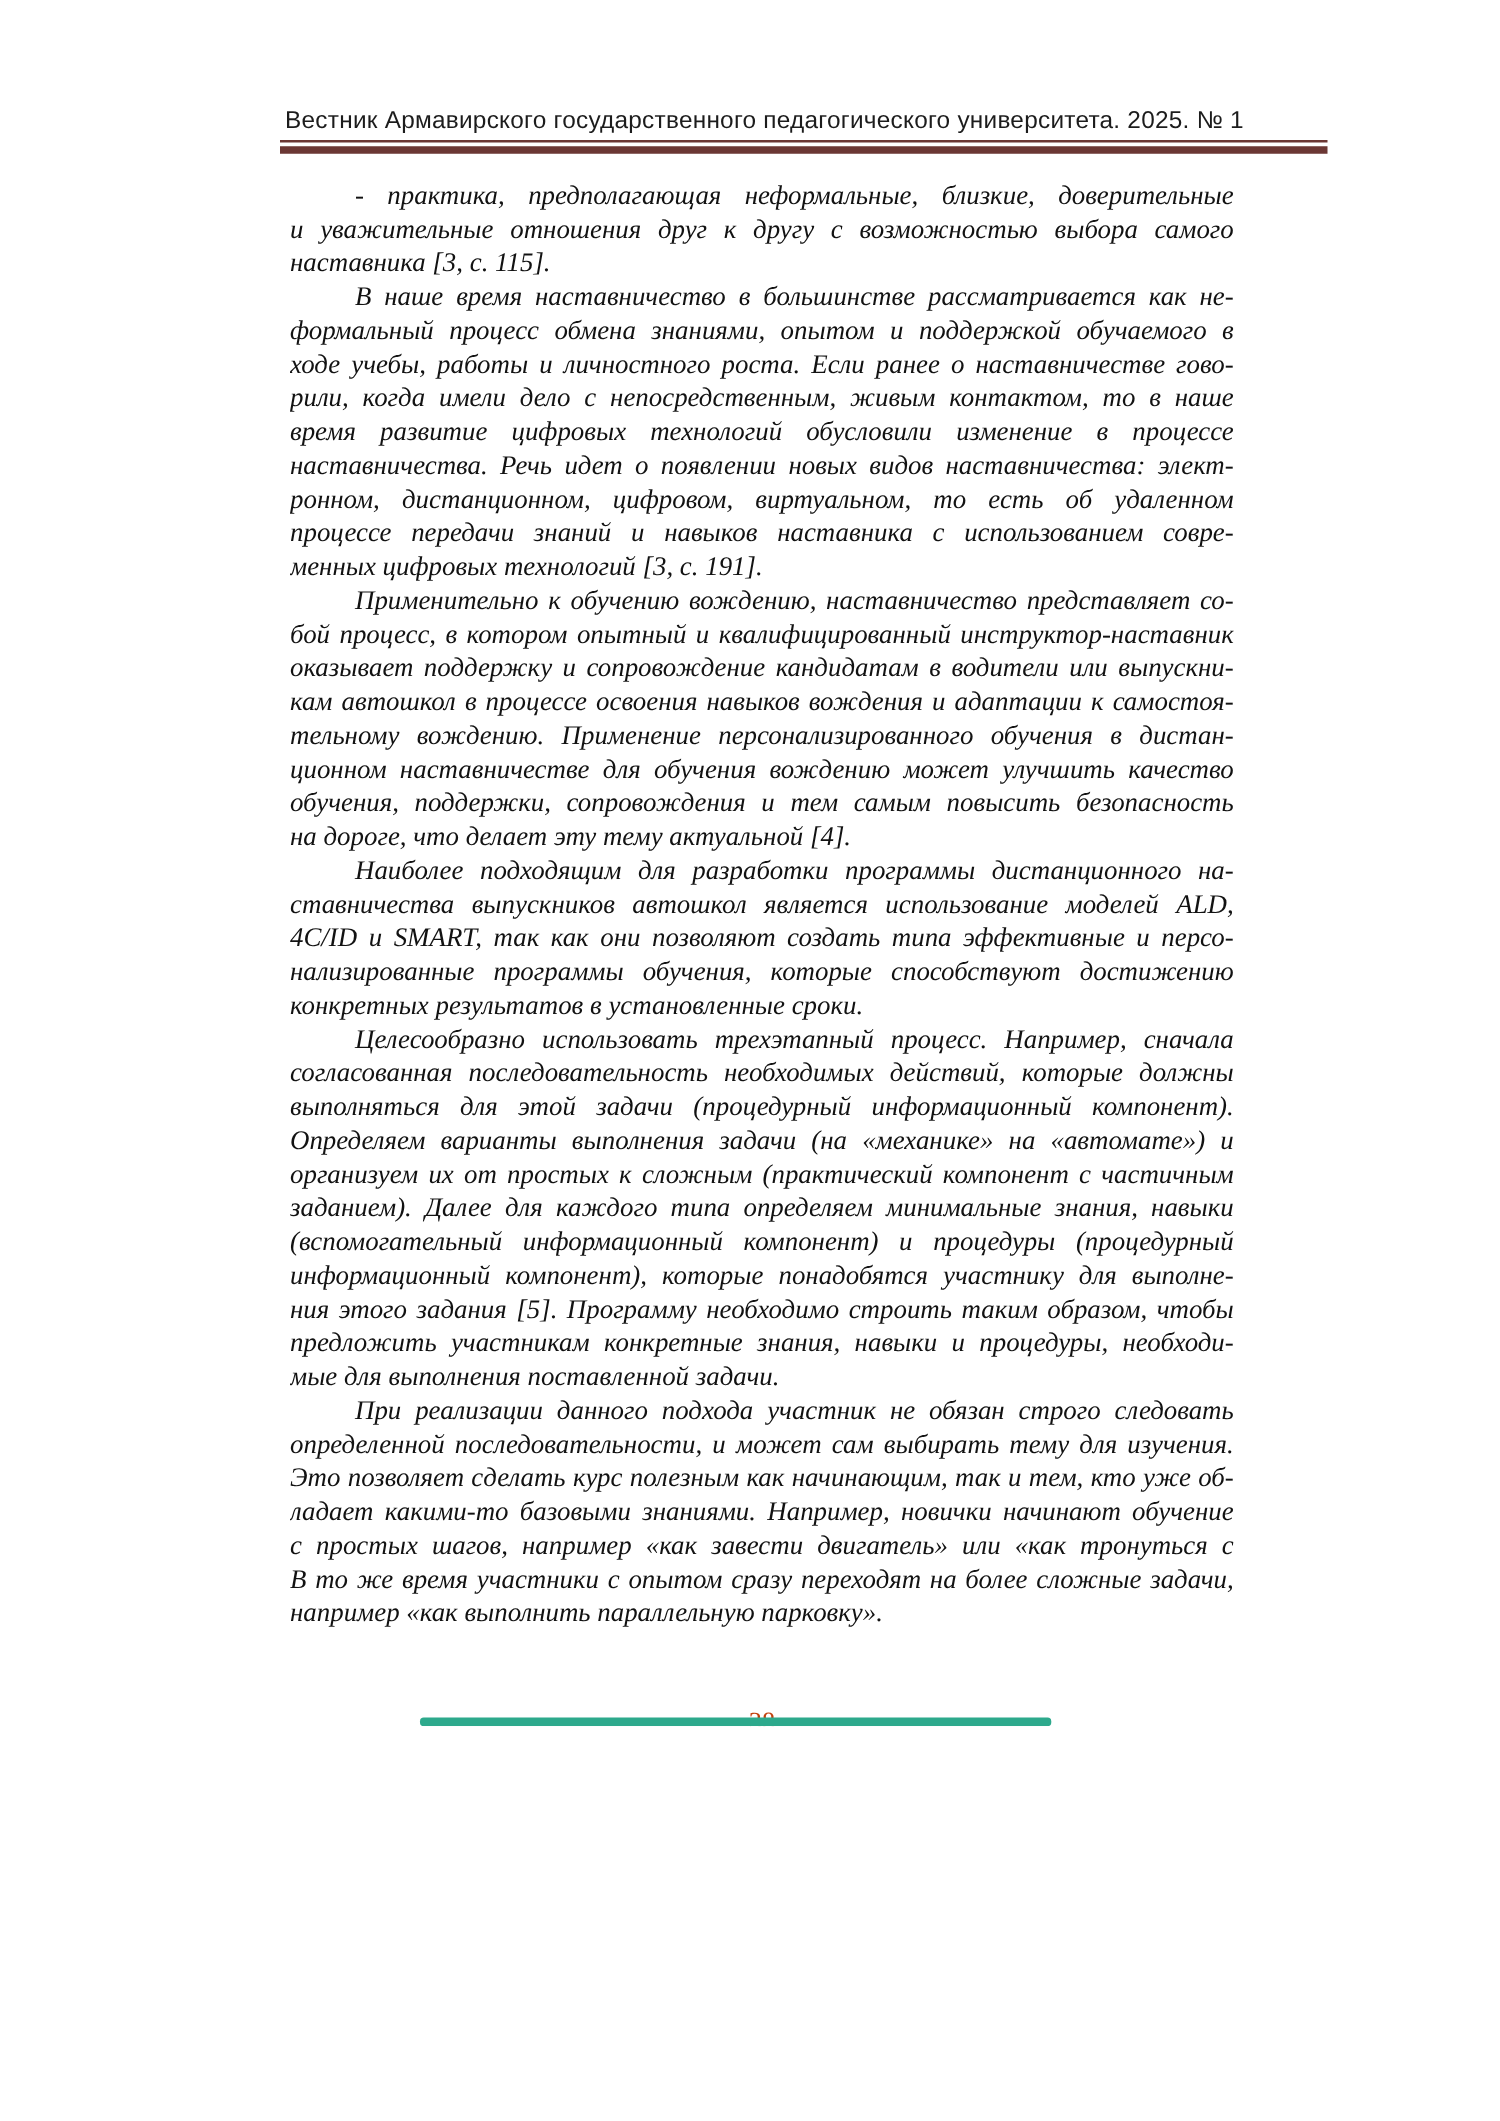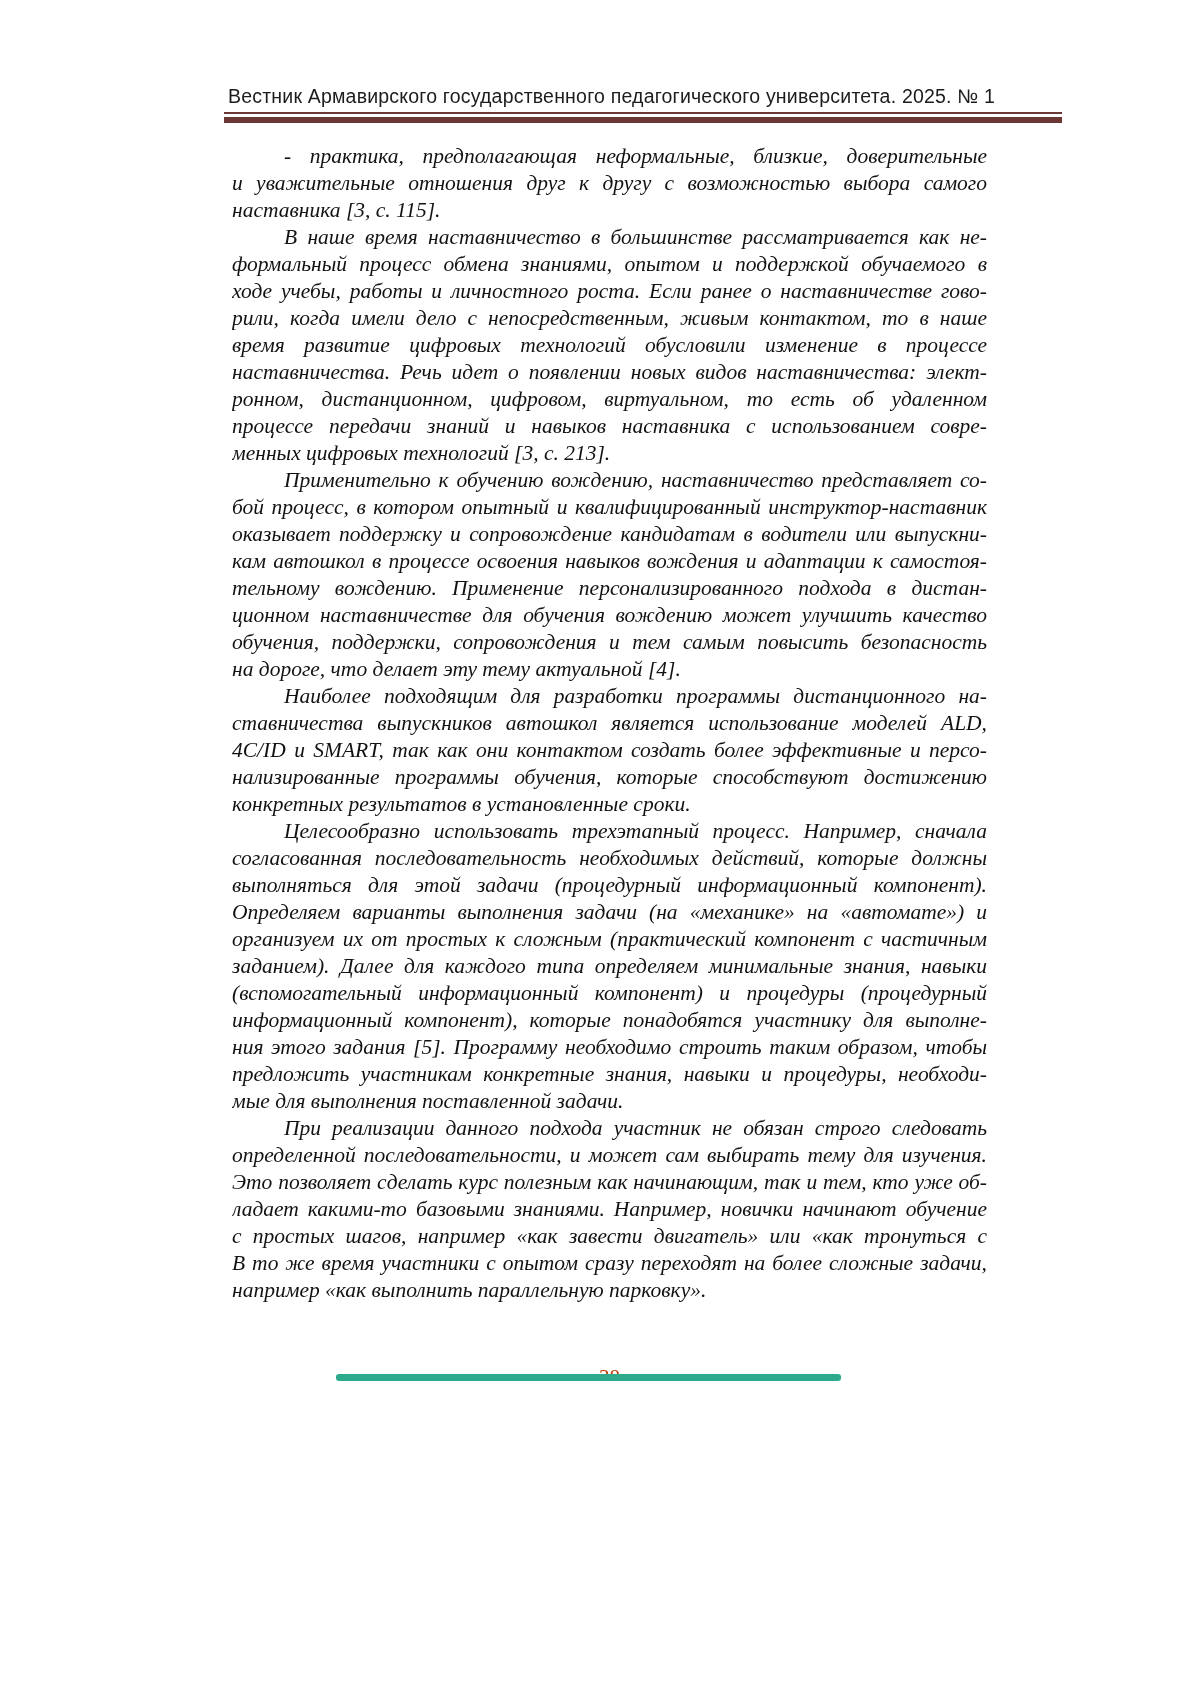--- a/index.html
+++ b/index.html
@@ -95,36 +95,36 @@
       </div>
       <div class="paragraph">
         <div class="t-line first">В наше время наставничество в большинстве рассматривается как не-</div>
         <div class="t-line">формальный процесс обмена знаниями, опытом и поддержкой обучаемого в</div>
         <div class="t-line">ходе учебы, работы и личностного роста. Если ранее о наставничестве гово-</div>
         <div class="t-line">рили, когда имели дело с непосредственным, живым контактом, то в наше</div>
         <div class="t-line">время развитие цифровых технологий обусловили изменение в процессе</div>
         <div class="t-line">наставничества. Речь идет о появлении новых видов наставничества: элект-</div>
         <div class="t-line">ронном, дистанционном, цифровом, виртуальном, то есть об удаленном</div>
         <div class="t-line">процессе передачи знаний и навыков наставника с использованием совре-</div>
-        <div class="t-line last">менных цифровых технологий [3, с. 213].</div>
+        <div class="t-line last">менных цифровых технологий [3, с. 191].</div>
       </div>
       <div class="paragraph">
         <div class="t-line first">Применительно к обучению вождению, наставничество представляет со-</div>
         <div class="t-line">бой процесс, в котором опытный и квалифицированный инструктор-наставник</div>
         <div class="t-line">оказывает поддержку и сопровождение кандидатам в водители или выпускни-</div>
         <div class="t-line">кам автошкол в процессе освоения навыков вождения и адаптации к самостоя-</div>
-        <div class="t-line">тельному вождению. Применение персонализированного подхода в дистан-</div>
+        <div class="t-line">тельному вождению. Применение персонализированного обучения в дистан-</div>
         <div class="t-line">ционном наставничестве для обучения вождению может улучшить качество</div>
         <div class="t-line">обучения, поддержки, сопровождения и тем самым повысить безопасность</div>
         <div class="t-line last">на дороге, что делает эту тему актуальной [4].</div>
       </div>
       <div class="paragraph">
         <div class="t-line first">Наиболее подходящим для разработки программы дистанционного на-</div>
         <div class="t-line">ставничества выпускников автошкол является использование моделей ALD,</div>
-        <div class="t-line">4C/ID и SMART, так как они контактом создать более эффективные и персо-</div>
+        <div class="t-line">4C/ID и SMART, так как они позволяют создать типа эффективные и персо-</div>
         <div class="t-line">нализированные программы обучения, которые способствуют достижению</div>
         <div class="t-line last">конкретных результатов в установленные сроки.</div>
       </div>
       <div class="paragraph">
         <div class="t-line first">Целесообразно использовать трехэтапный процесс. Например, сначала</div>
         <div class="t-line">согласованная последовательность необходимых действий, которые должны</div>
         <div class="t-line">выполняться для этой задачи (процедурный информационный компонент).</div>
         <div class="t-line">Определяем варианты выполнения задачи (на «механике» на «автомате») и</div>
         <div class="t-line">организуем их от простых к сложным (практический компонент с частичным</div>
         <div class="t-line">заданием). Далее для каждого типа определяем минимальные знания, навыки</div>

